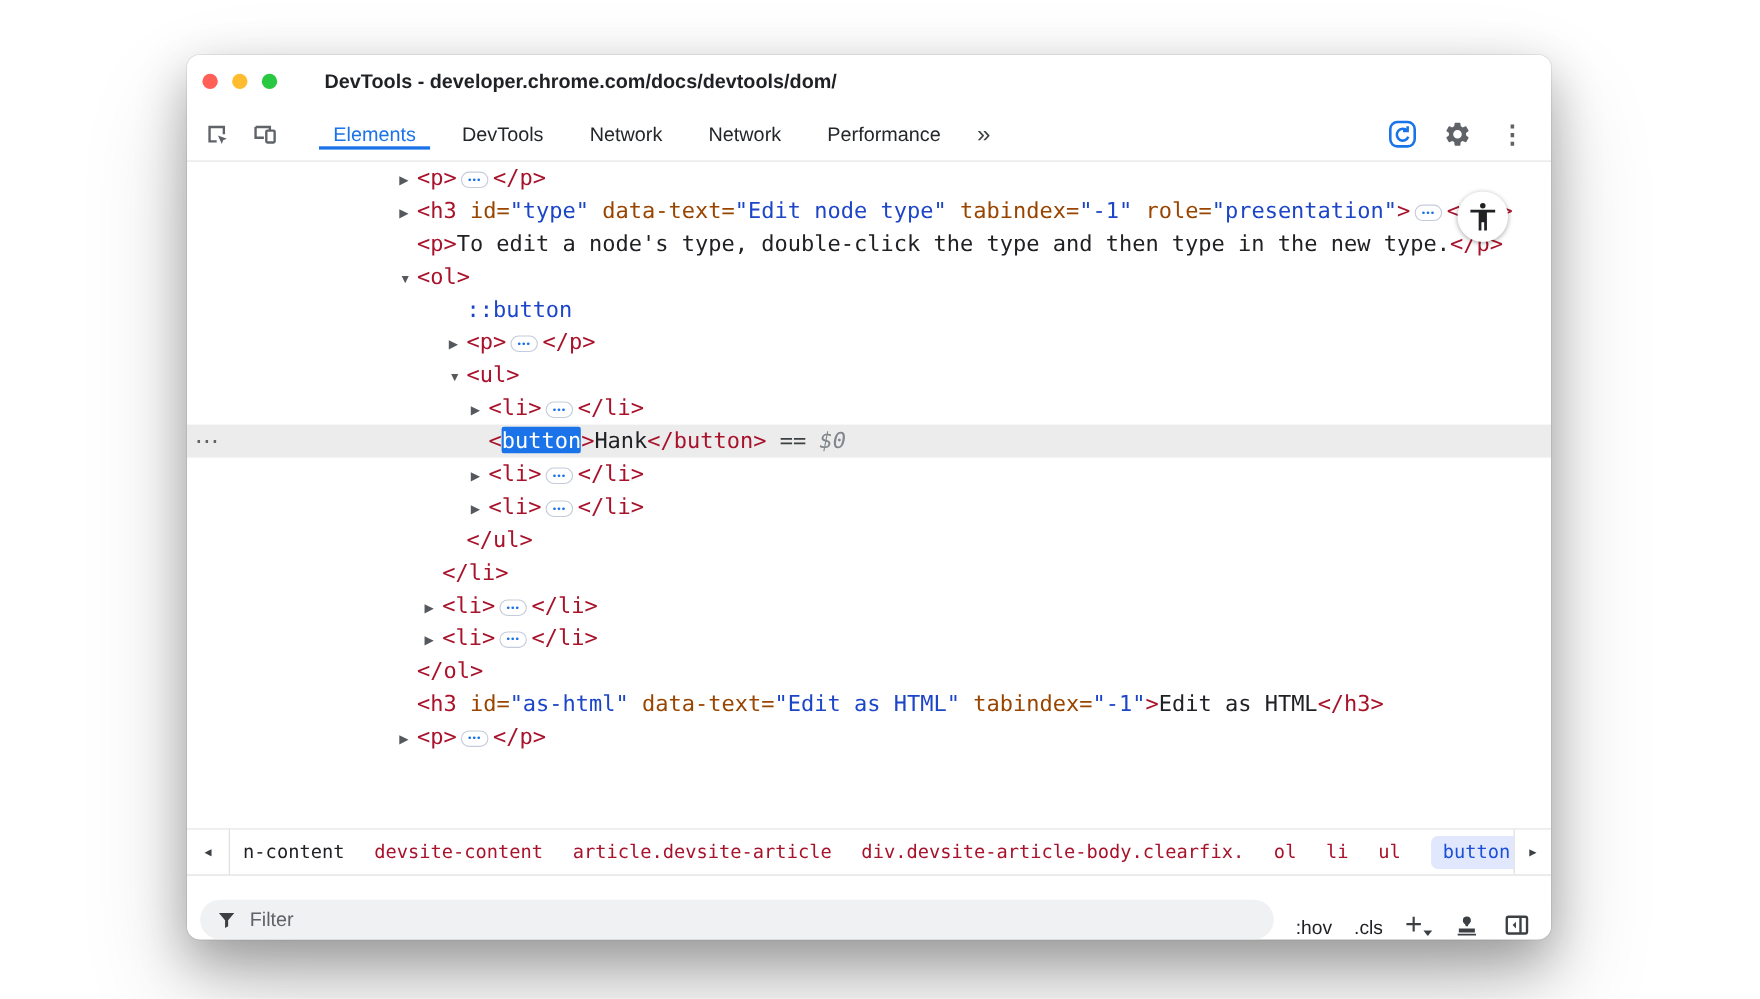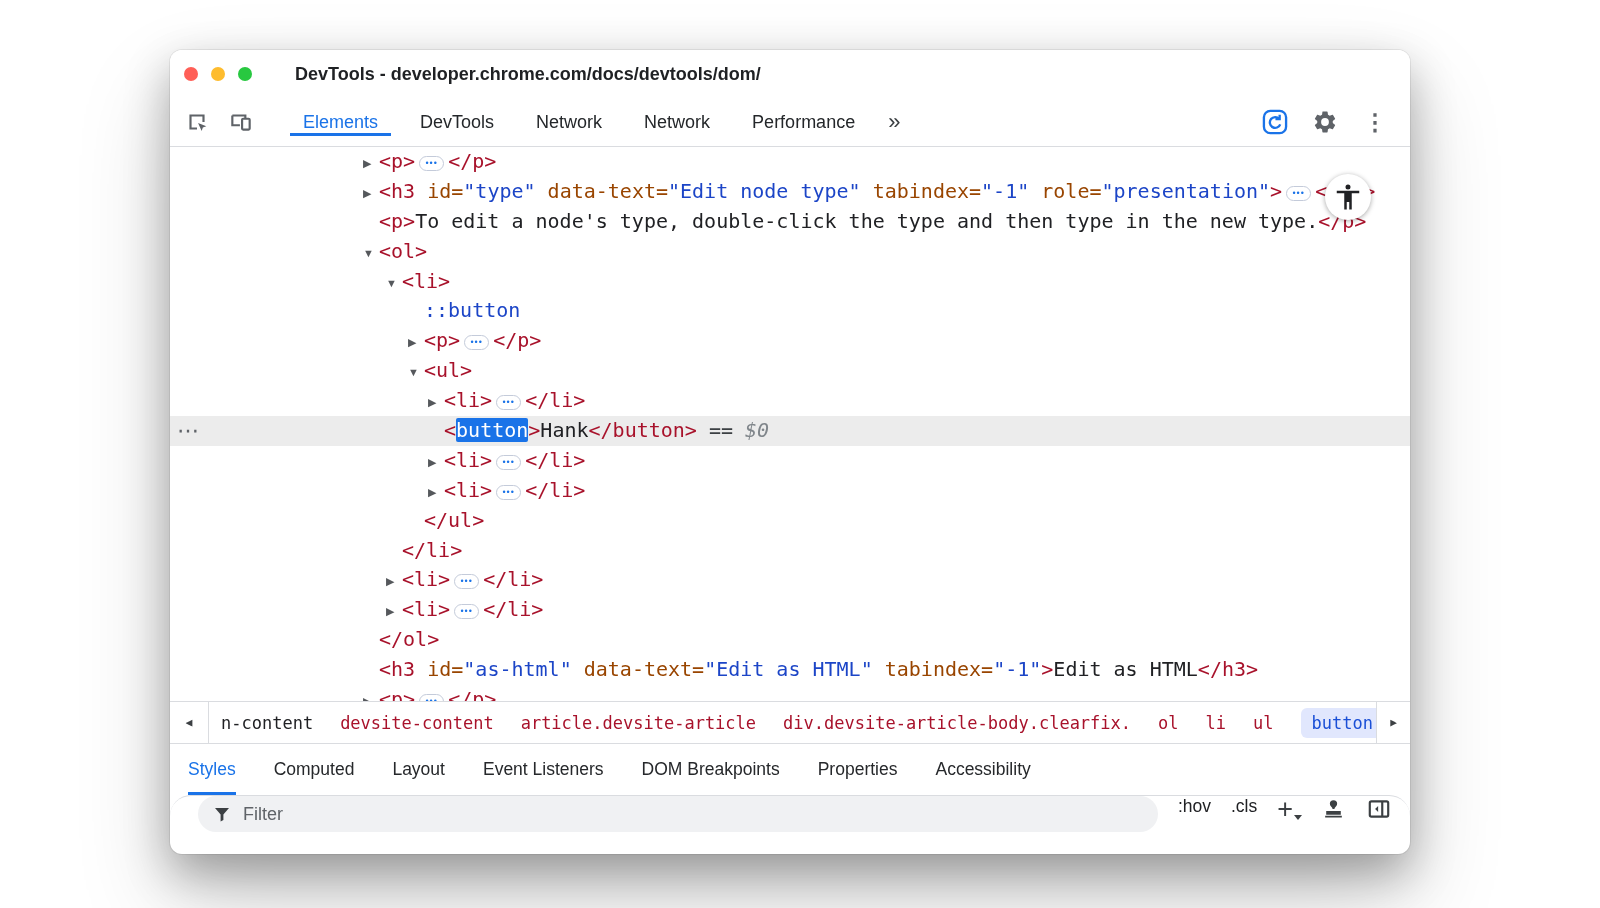--- a/index.html
+++ b/index.html
@@ -67,22 +67,22 @@
   .crumb{color:var(--tag);white-space:nowrap;}
   .crumb.muted{color:#202124;}
   .crumb.selected{background:var(--crumbSelectedBg);color:var(--crumbSelectedText);padding:5px 11px;border-radius:6px;}
   
   .styletabs{flex:0 0 51px;border-top:1px solid var(--border);display:flex;align-items:stretch;gap:38px;
              padding:0 18px;font-size:17.5px;background:#fff;}
   .stab{display:flex;align-items:center;color:#26282b;border-bottom:3px solid transparent;
         padding-top:3px;box-sizing:border-box;white-space:nowrap;}
   .stab.active{color:var(--accent);border-bottom-color:var(--accent);font-weight:500;}
   
-  .filterbar{flex:0 0 58px;border-top:1px solid var(--border);display:flex;align-items:flex-start;
-             padding:0 18px 0 28px;gap:20px;background:#fff;border-radius:21px;}
+  .filterbar{flex:0 0 58px;border-top:1px solid var(--border);display:flex;align-items:flex-end;
+             padding:0 18px 0 12px;gap:20px;background:#fff;}
   .filterpill{flex:1;height:36px;background:#f0f1f3;border-radius:18px;display:flex;align-items:center;
               padding:0 14px;gap:11px;color:var(--iconGray);}
   .ph{font-size:18px;color:#5f6368;}
   .fbtn{color:#202124;font-size:17.5px;white-space:nowrap;}
   .plus{font-size:27px;color:#3c4043;position:relative;line-height:1;margin-right:8px;}
   .plus::after{content:"";position:absolute;right:-9px;bottom:3px;
                border-left:4px solid transparent;border-right:4px solid transparent;border-top:5px solid #3c4043;}
   .ficon{color:#3c4043;display:flex;align-items:center;}
 </style>
 </head>
@@ -138,21 +138,20 @@
       </span>
       <span class="tbtn more">⋮</span>
     </div>
   </div>
 
   <div class="tree" id="tree">
       <div class="trow lvl0"><span class="arrow">▶</span><span class="sg-tag">&lt;p&gt;</span><span class="pill">•••</span><span class="sg-tag">&lt;/p&gt;</span></div>
       <div class="trow lvl0"><span class="arrow">▶</span><span class="sg-tag">&lt;h3 </span><span class="sg-attr">id=</span><span class="sg-val">"type"</span><span class="sg-attr"> data-text=</span><span class="sg-val">"Edit node type"</span><span class="sg-attr"> tabindex=</span><span class="sg-val">"-1"</span><span class="sg-attr"> role=</span><span class="sg-val">"presentation"</span><span class="sg-tag">&gt;</span><span class="pill">•••</span><span class="sg-tag">&lt;/h3&gt;</span></div>
       <div class="trow lvl0"><span class="arrow"></span><span class="sg-tag">&lt;p&gt;</span><span class="sg-text">To edit a node's type, double-click the type and then type in the new type.</span><span class="sg-tag">&lt;/p&gt;</span></div>
       <div class="trow lvl0"><span class="arrow">▼</span><span class="sg-tag">&lt;ol&gt;</span></div>
-      <div class="trow lvl1"><span class="arrow">▼</span><span class="sg-tag">&lt;li&gt;</span></div>
       <div class="trow lvl2"><span class="arrow"></span><span class="sg-marker">::button</span></div>
       <div class="trow lvl2"><span class="arrow">▶</span><span class="sg-tag">&lt;p&gt;</span><span class="pill">•••</span><span class="sg-tag">&lt;/p&gt;</span></div>
       <div class="trow lvl2"><span class="arrow">▼</span><span class="sg-tag">&lt;ul&gt;</span></div>
       <div class="trow lvl3"><span class="arrow">▶</span><span class="sg-tag">&lt;li&gt;</span><span class="pill">•••</span><span class="sg-tag">&lt;/li&gt;</span></div>
       <div class="trow lvl3 selected"><span class="gutter">⋯</span><span class="arrow"></span><span class="sg-tag">&lt;</span><span class="sg-sel">button</span><span class="sg-tag">&gt;</span><span class="sg-text">Hank</span><span class="sg-tag">&lt;/button&gt;</span><span class="sg-eq"> == </span><span class="sg-var">$0</span></div>
       <div class="trow lvl3"><span class="arrow">▶</span><span class="sg-tag">&lt;li&gt;</span><span class="pill">•••</span><span class="sg-tag">&lt;/li&gt;</span></div>
       <div class="trow lvl3"><span class="arrow">▶</span><span class="sg-tag">&lt;li&gt;</span><span class="pill">•••</span><span class="sg-tag">&lt;/li&gt;</span></div>
       <div class="trow lvl2"><span class="arrow"></span><span class="sg-tag">&lt;/ul&gt;</span></div>
       <div class="trow lvl1"><span class="arrow"></span><span class="sg-tag">&lt;/li&gt;</span></div>
       <div class="trow lvl1"><span class="arrow">▶</span><span class="sg-tag">&lt;li&gt;</span><span class="pill">•••</span><span class="sg-tag">&lt;/li&gt;</span></div>
@@ -176,29 +175,20 @@
         <span class="crumb">article.devsite-article</span>
         <span class="crumb">div.devsite-article-body.clearfix.</span>
         <span class="crumb">ol</span>
         <span class="crumb">li</span>
         <span class="crumb">ul</span>
         <span class="crumb selected">button</span>
       </div>
     <span class="cnav right">▶</span>
   </div>
 
-  <div class="styletabs" id="styles-tabs">
-      <div class="stab active">Styles</div>
-      <div class="stab">Computed</div>
-      <div class="stab">Layout</div>
-      <div class="stab">Event Listeners</div>
-      <div class="stab">DOM Breakpoints</div>
-      <div class="stab">Properties</div>
-      <div class="stab">Accessibility</div>
-    </div>
 
   <div class="filterbar">
     <div class="filterpill">
       <span class="ficon">
         <svg width="20" height="20" viewBox="0 0 20 20">
             <path fill="currentColor" d="M3 4h14l-5.6 6.6V16l-2.8 1.6v-7L3 4z"></path>
           </svg>
       </span>
       <span class="ph">Filter</span>
     </div>

